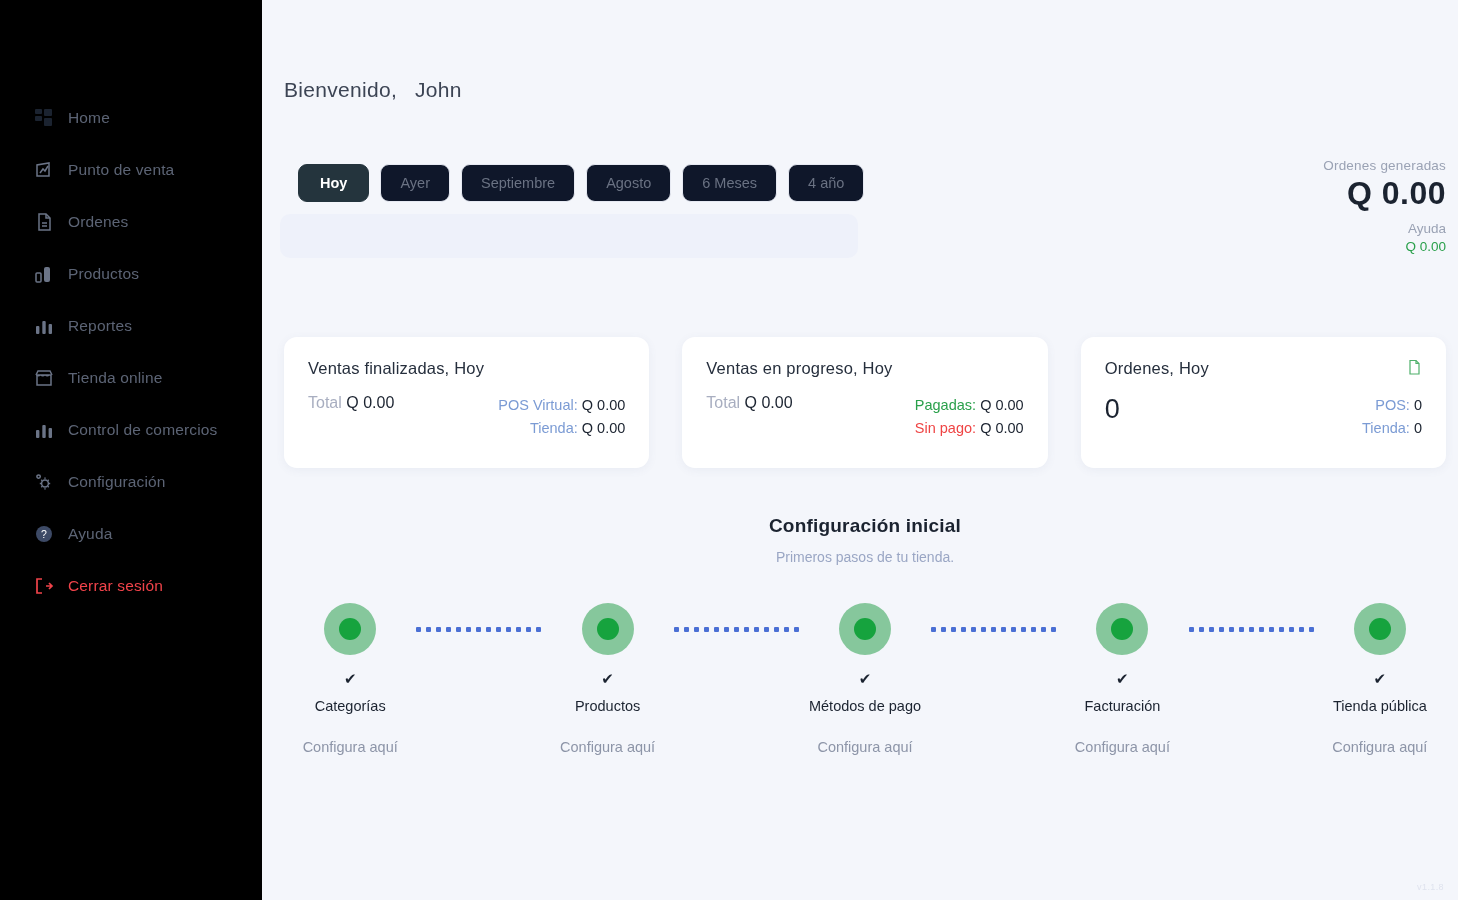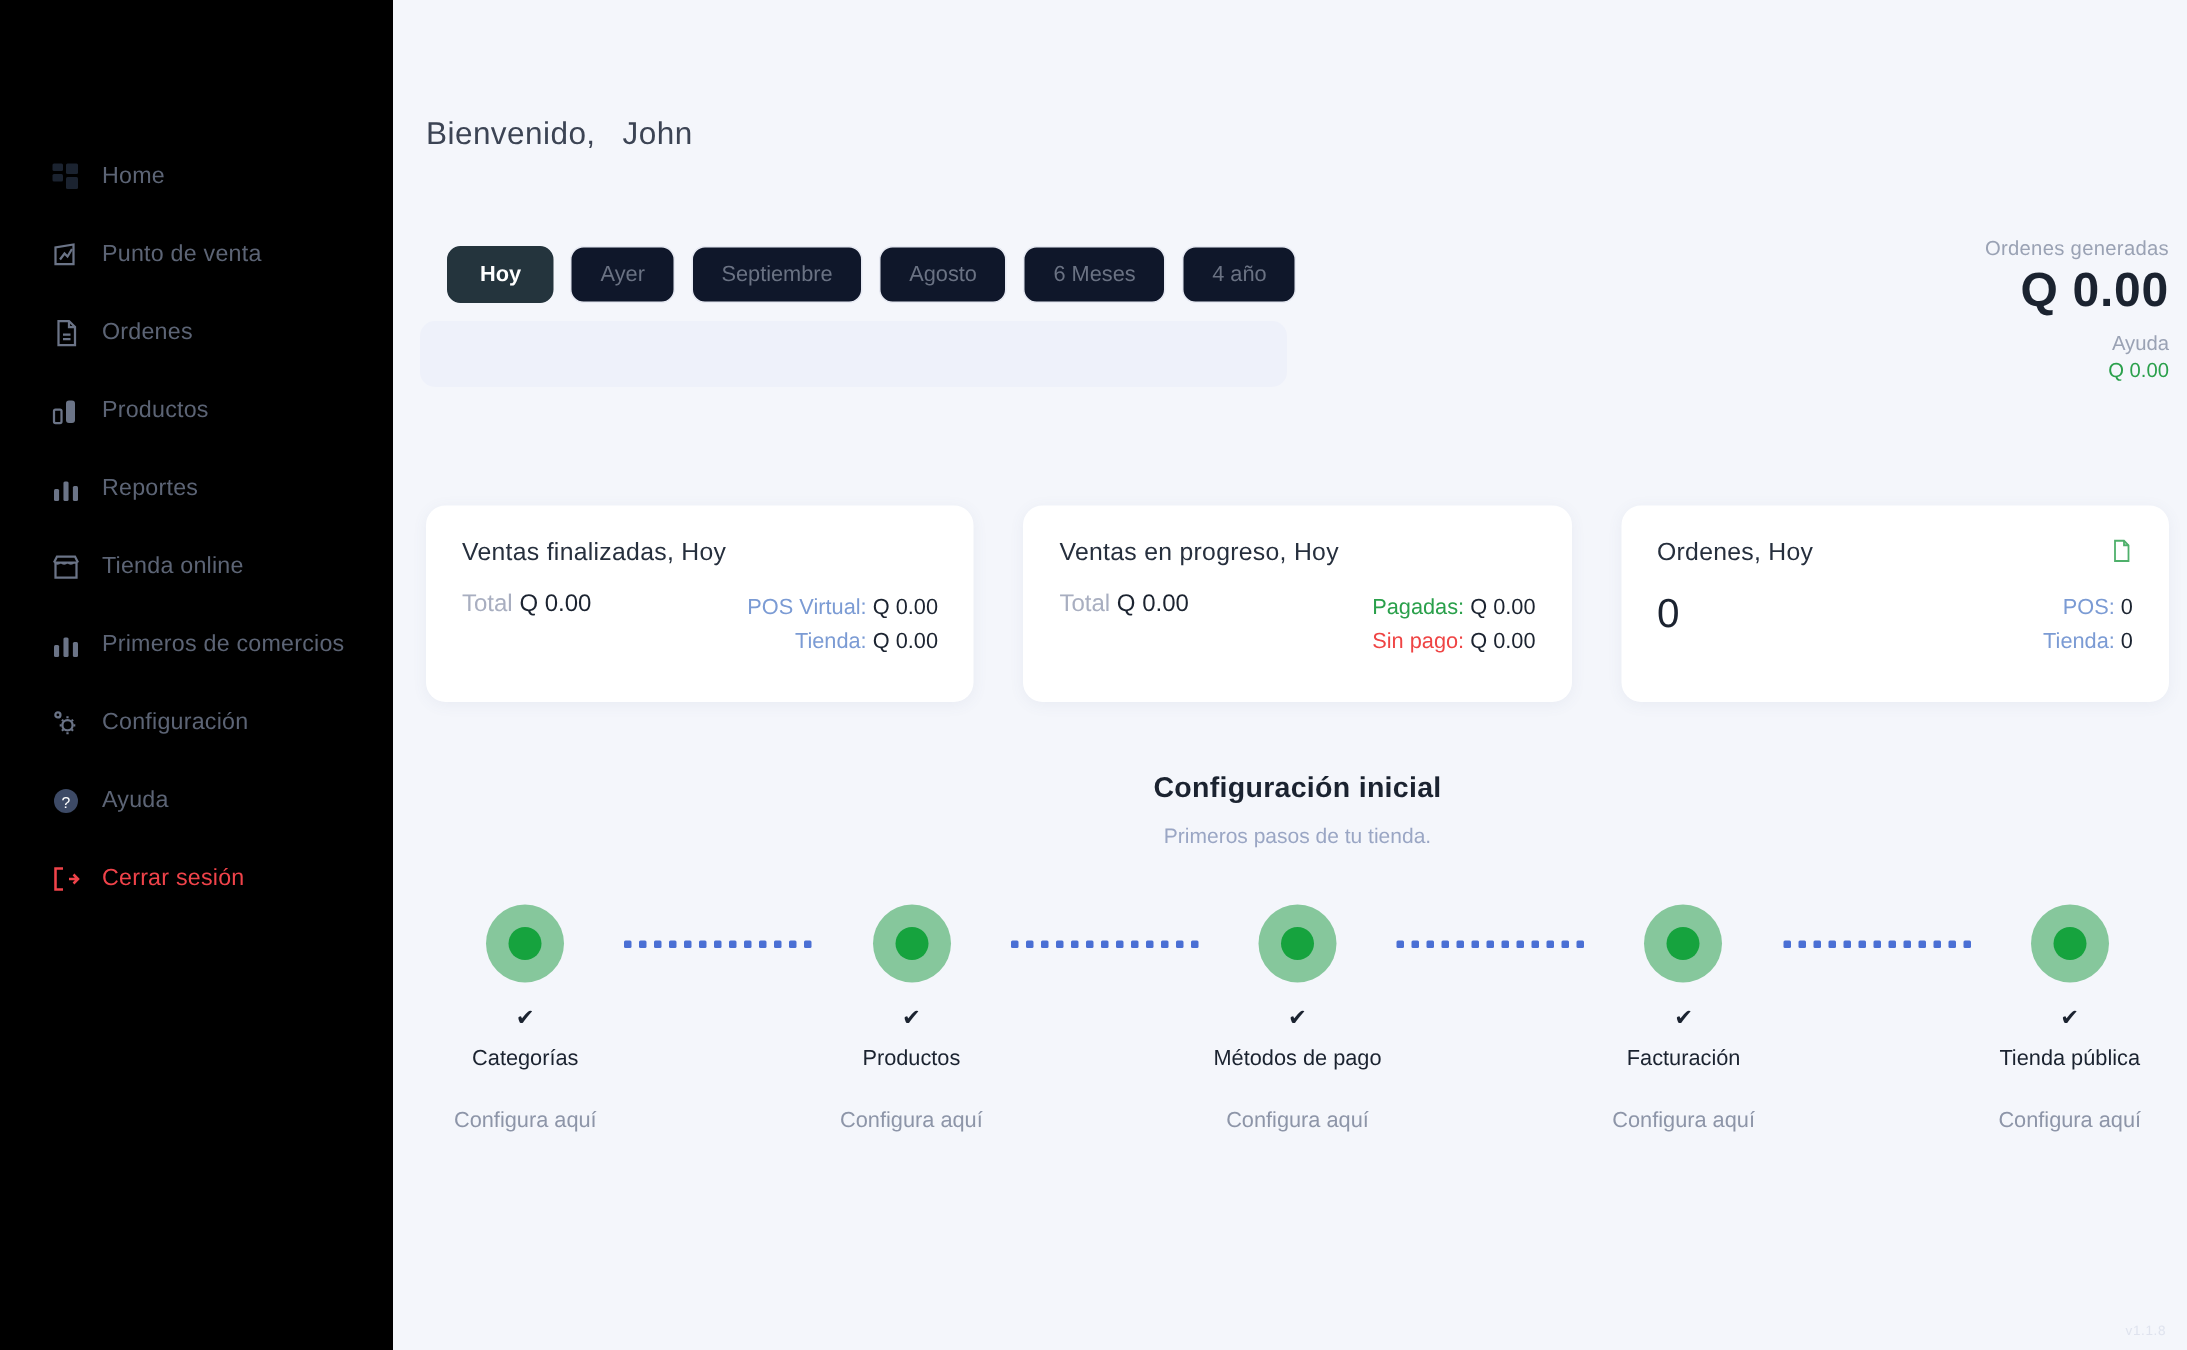--- a/index.html
+++ b/index.html
@@ -218,21 +218,21 @@
         <span class="nav-label">Tienda online</span>
       </div>
       <div class="nav-item">
         <span class="nav-ico">
           <svg viewBox="0 0 20 20" fill="#6b7487">
             <rect x="2" y="10" width="3.4" height="8" rx="1"></rect>
             <rect x="8.3" y="5" width="3.4" height="13" rx="1"></rect>
             <rect x="14.6" y="8" width="3.4" height="10" rx="1"></rect>
           </svg>
         </span>
-        <span class="nav-label">Primeros de comercios</span>
+        <span class="nav-label">Control de comercios</span>
       </div>
       <div class="nav-item">
         <span class="nav-ico">
           <svg viewBox="0 0 20 20" fill="none" stroke="#6b7487" stroke-width="1.5">
             <circle cx="11" cy="11.5" r="3.4"></circle>
             <path d="M11 5.5v1.3M11 16.2v1.3M5.8 11.5h1.3M14.9 11.5h1.3M7.3 7.8l.9.9M13.8 14.3l.9.9M7.3 15.2l.9-.9M13.8 8.7l.9-.9"></path>
             <circle cx="4.6" cy="4.6" r="1.7"></circle>
           </svg>
         </span>
         <span class="nav-label">Configuración</span>

